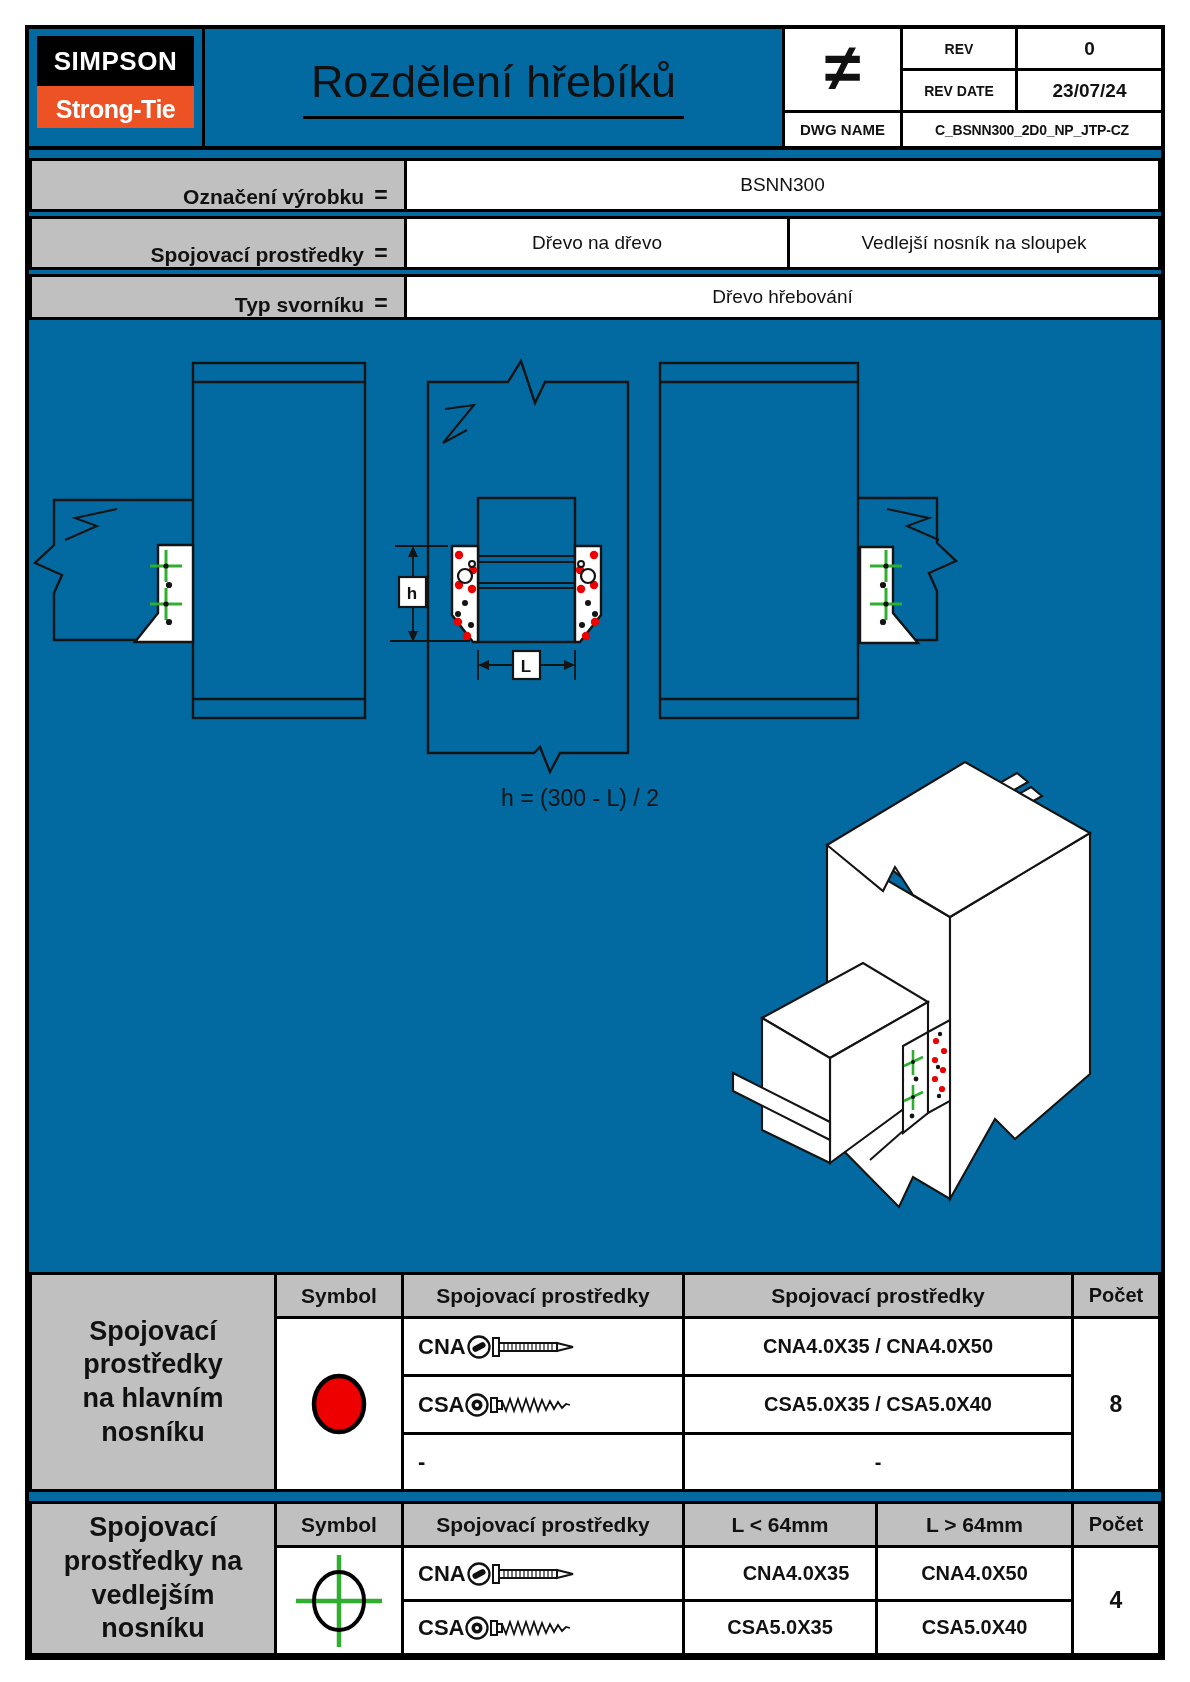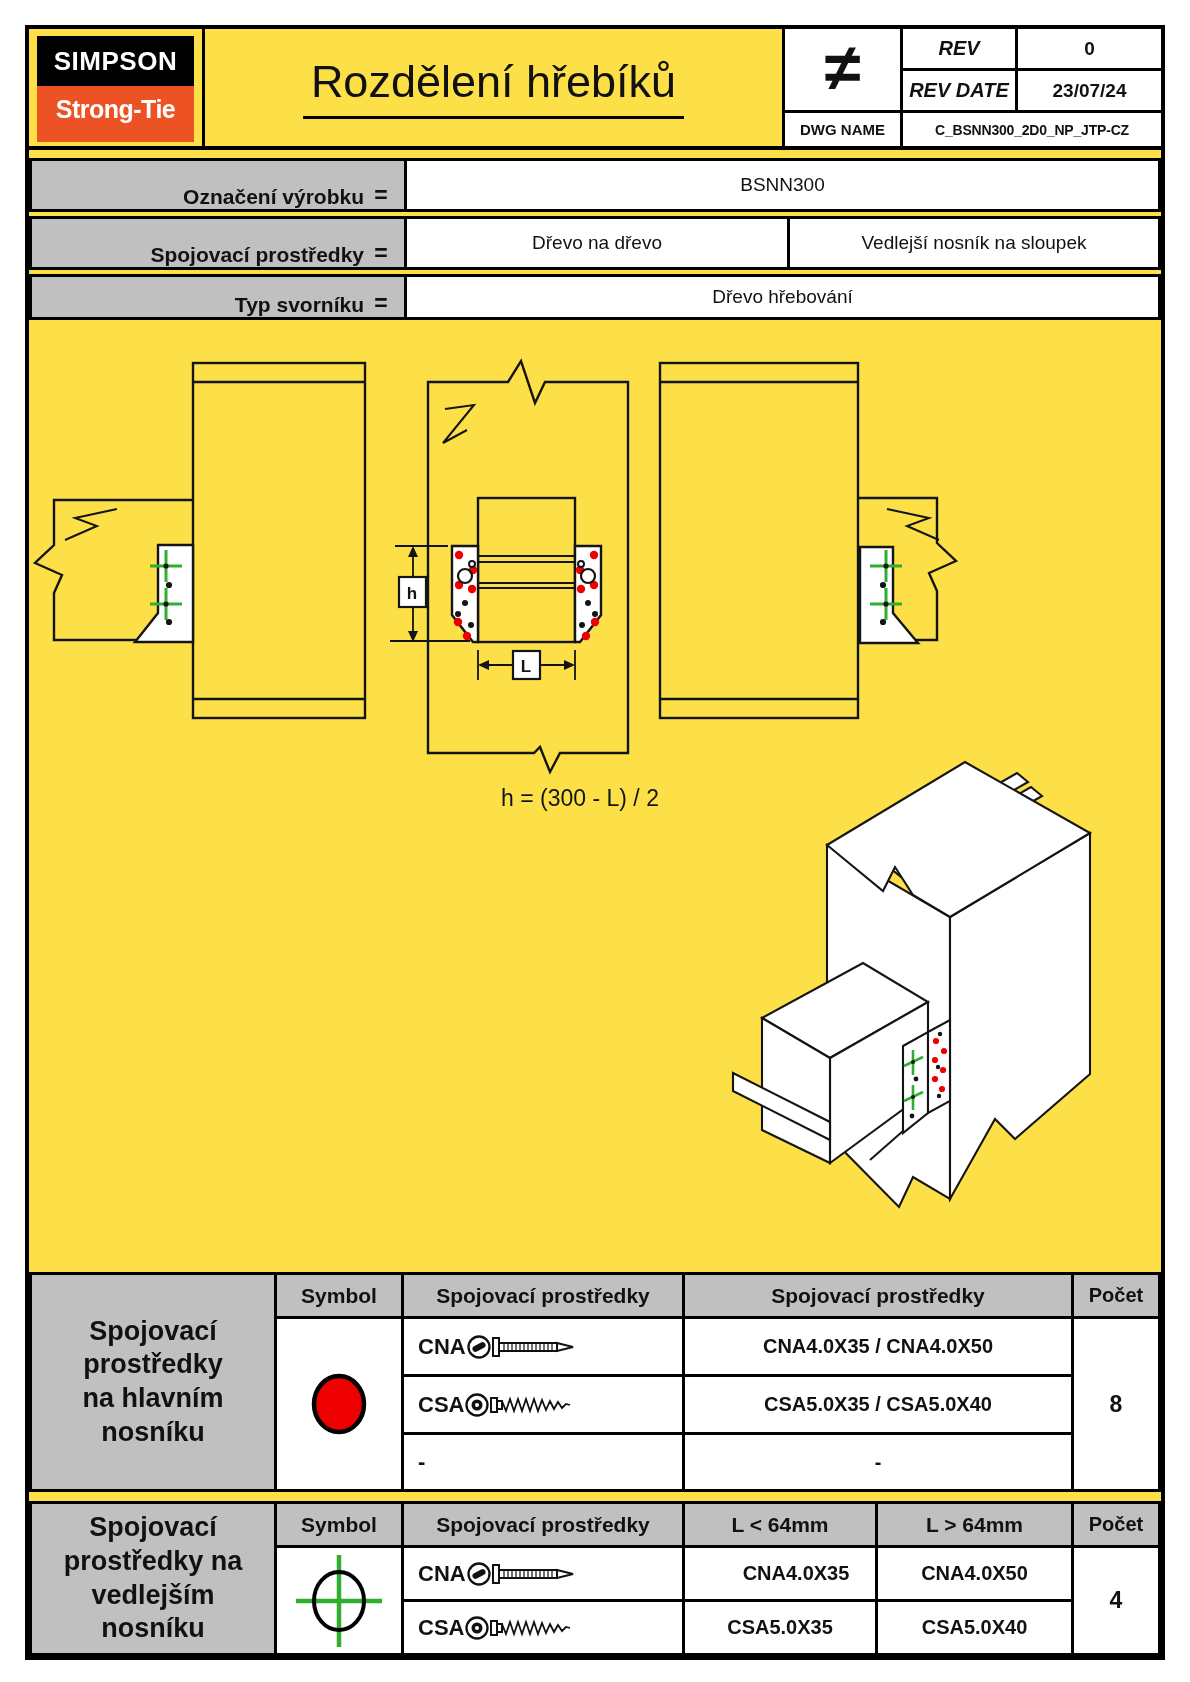--- a/index.html
+++ b/index.html
@@ -1,31 +1,31 @@
 <!DOCTYPE html>
 <html><head>
 <meta charset="utf-8">
 <style>
   * { margin:0; padding:0; box-sizing:border-box; }
   body { background:#fff; font-family:"Liberation Sans", sans-serif; color:#111; }
   .page { position:relative; width:1190px; height:1682px; background:#fff; overflow:hidden; }
-  .frame { position:absolute; left:25px; top:25px; width:1140px; height:1635px; border:4px solid #000; background:#fde047; }
+  .frame { position:absolute; left:25px; top:25px; width:1140px; height:1635px; border:4px solid #000; background:#0369a1; }
   .abs { position:absolute; }
 
   
   .header { left:0; top:0; width:1132px; height:121px; border-bottom:4px solid #000; }
   .logo-cell { left:0; top:0; width:176px; height:117px; border-right:3px solid #000; padding:7px 8px; }
   .logo-top { background:#000; color:#fff; font-weight:bold; font-size:26px; letter-spacing:.5px; text-align:center; padding:10px 0 9px; }
-  .logo-bottom { background:#ED5224; color:#fff; font-weight:bold; font-size:25px; text-align:center; padding:9px 0 18px; letter-spacing:-.5px; }
+  .logo-bottom { background:#ED5224; color:#fff; font-weight:bold; font-size:25px; text-align:center; padding:9px 0 4px; letter-spacing:-.5px; }
   .title-cell { left:176px; top:0; width:577px; height:117px; display:flex; align-items:center; justify-content:center; }
   .title-cell span { font-size:45px; border-bottom:3px solid #000; padding:0 8px 8px; }
   .rev-grid { left:753px; top:0; width:379px; height:117px; display:grid; grid-template-columns:115px 112px 143px; grid-template-rows:39px 39px 33px; gap:3px; background:#000; border-left:3px solid #000; }
   .rev-grid > div { background:#fff; display:flex; align-items:center; justify-content:center; }
   .neq { grid-row:1/3; font-size:66px; font-weight:bold; line-height:1; padding-bottom:6px; }
-  .rev-label { font-size:20px; font-weight:bold;font-style:italic; }
+  .rev-label { font-size:14px; font-weight:bold; }
   .rev-value { font-size:19px; font-weight:bold; }
   .dwg-label { font-size:15px; font-weight:bold; }
   .dwg-value { grid-column:2/4; font-size:14px; font-weight:bold; letter-spacing:-.2px; }
 
   
   .info-row { left:0; width:1132px; border:3px solid #000; display:flex; background:#fff; }
   .info-label { width:375px; background:#C0C0C0; border-right:3px solid #000; display:flex; align-items:flex-end; justify-content:flex-end; padding-right:6px; }
   .info-label .lbl { font-weight:bold; font-size:21px; }
   .info-label .eq { font-weight:bold; font-size:23px; width:34px; text-align:center; }
   .info-val { flex:1; display:flex; align-items:center; justify-content:center; font-size:19px; }

